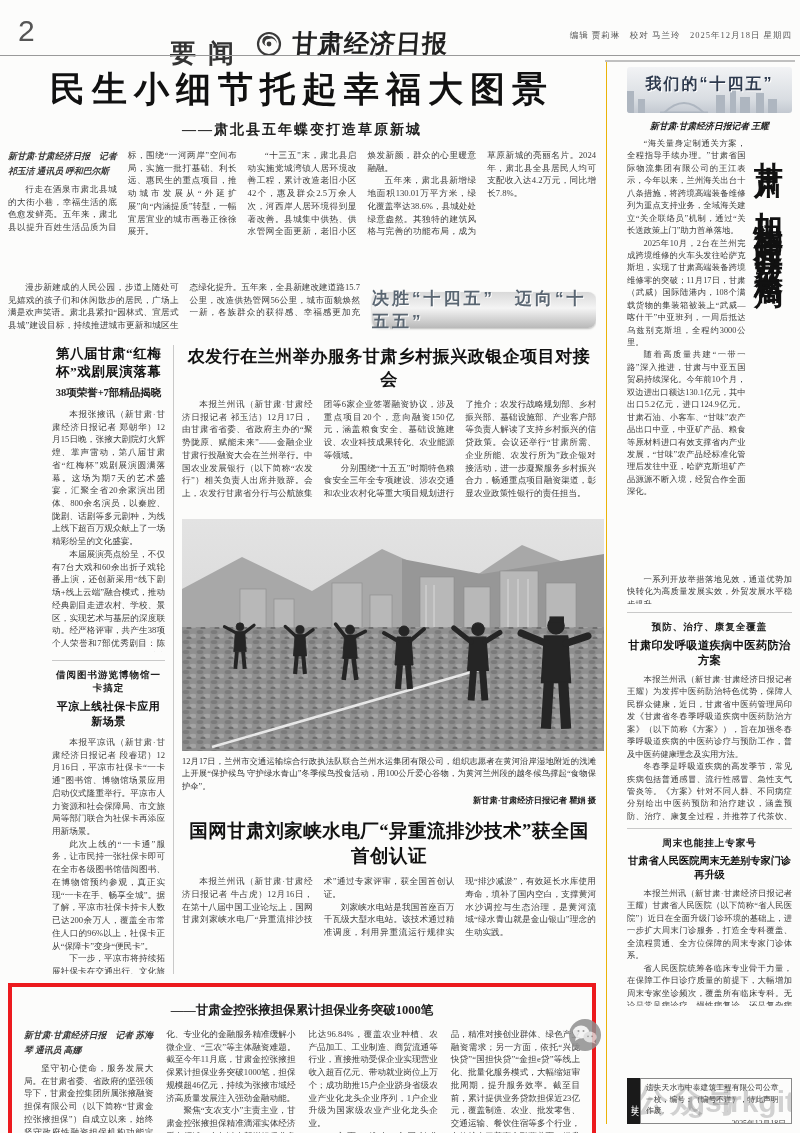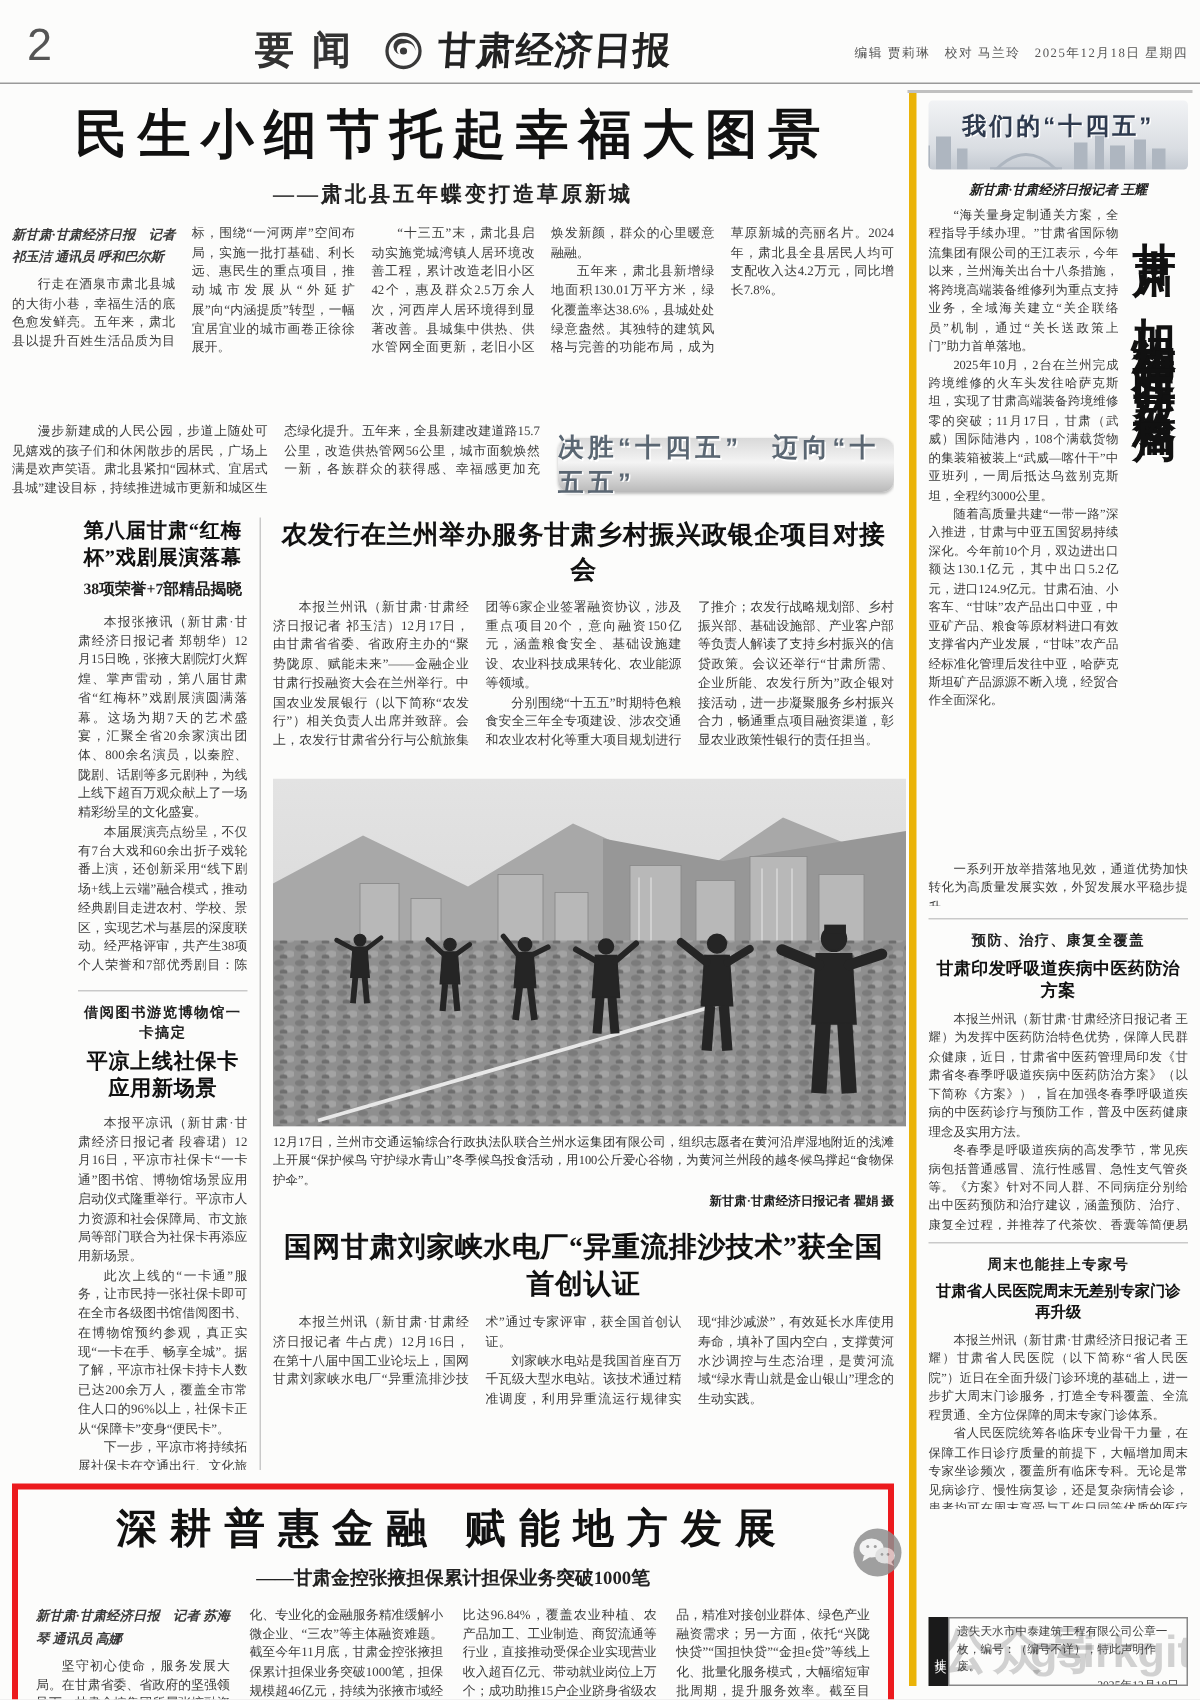--- a/index.html
+++ b/index.html
@@ -8,33 +8,33 @@
     position:relative; width:800px; height:1133px; margin:0 auto;
     background:#fcfcfb; color:#3a3a3a; overflow:hidden;
     font-family:"Liberation Serif", serif;
   }
   
   .masthead { position:absolute; left:0; top:0; width:100%; height:56px; }
   .pageno { position:absolute; left:18px; top:14px; font-size:30px; color:#555;
             font-family:"Liberation Sans", sans-serif; }
   .mast-center { position:absolute; left:170px; top:16px; display:flex; align-items:center; gap:10px; }
   .section-title { font-size:26px; font-weight:bold; letter-spacing:12px; color:#333;
-                   font-family:"Liberation Sans", sans-serif; }
+                   font-family:"Liberation Sans", sans-serif;margin-top:20px; }
   .logo-wrap { display:flex; align-items:center; }
   .paper-name { font-size:25px; font-weight:bold; color:#222; transform:skewX(-4deg);
                 font-family:"DejaVu Serif", serif; letter-spacing:1px; }
   .mast-meta { position:absolute; right:8px; top:30px; font-size:8.5px; color:#555; letter-spacing:1px; }
   .mast-rule { position:absolute; left:0; top:55px; width:100%; border-top:1.5px solid #9a9a9a; }
   .mast-rule2 { position:absolute; right:5px; top:60px; width:190px; border-top:2px solid #c0c0c0; }
 
   
   .content { position:absolute; left:8px; top:62px; width:784px; }
   .main-left { position:absolute; left:0; top:0; width:588px; }
   .rightcol  { position:absolute; left:598px; top:0; width:186px; height:1062px;
-               border-left:5px solid #eab308; padding-left:8px; display:flex; flex-direction:column; }
+               border-left:1px solid #eab308; padding-left:20px; display:flex; flex-direction:column; }
 
   
   .main-headline { text-align:center; font-size:35px; font-weight:bold; color:#111;
                    letter-spacing:7px; font-family:"Liberation Sans", sans-serif; padding-top:4px; }
   .main-sub { text-align:center; font-size:14px; font-weight:bold; color:#222; letter-spacing:2px;
               margin-top:8px; margin-bottom:10px; }
   .bodytext p { text-indent:2em; text-align:justify; }
   .bodytext { font-size:8.6px; line-height:1.48; color:#3c3c3c; }
   .cols5 { column-count:5; column-gap:11px; height:128px; overflow:hidden; }
   .byline-block { text-indent:0 !important; text-align:right; font-weight:bold;
@@ -50,21 +50,21 @@
   
   .lower { display:flex; margin-top:6px;margin-left:44px; }
   .leftcol { width:166px; border-right:1px solid #c9c9c9; padding-right:8px; }
   .centercol { width:422px; padding-left:8px; }
 
   .lc-head { text-align:center; font-size:13.5px; font-weight:bold; color:#111; letter-spacing:.5px; }
   .lc-subhead { text-align:center; font-size:10.5px; font-weight:bold; color:#222; margin-top:5px; }
   .lc-body { margin-top:8px; height:244px; overflow:hidden; }
   .col-rule { border:none; border-top:1px solid #c9c9c9; margin:8px 0; }
   .kicker { text-align:center; font-size:9.5px; font-weight:bold; color:#222; letter-spacing:1px; }
-  .lc-head2 { text-align:center; font-size:14px; font-weight:bold; color:#111; margin-top:4px;
+  .lc-head2 { text-align:center; font-size:11px; font-weight:bold; color:#111; margin-top:4px;
               font-family:"Liberation Sans", sans-serif; letter-spacing:.5px;}
   .lc-body2 { margin-top:7px; height:238px; overflow:hidden; }
 
   .cc-head { text-align:center; font-size:17px; font-weight:bold; color:#111; letter-spacing:.5px; }
   .cols3 { column-count:3; column-gap:11px; height:112px; overflow:hidden; margin-top:7px; }
   .cols3b { column-count:3; column-gap:11px; height:84px; overflow:hidden; margin-top:7px; }
   .cc-head2 { text-align:center; font-size:18.5px; font-weight:bold; color:#111; margin-top:12px; }
 
   figure.photo { margin-top:9px; }
   .photo svg { display:block; }
@@ -280,21 +280,20 @@
           <article>
             <h2 class="cc-head cc-head2">国网甘肃刘家峡水电厂“异重流排沙技术”获全国首创认证</h2>
             <div class="bodytext cols3b">
               <span><p>本报兰州讯（新甘肃·甘肃经济日报记者 牛占虎）12月16日，在第十八届中国工业论坛上，国网甘肃刘家峡水电厂“异重流排沙技术”通过专家评审，获全国首创认证。</p><p>刘家峡水电站是我国首座百万千瓦级大型水电站。该技术通过精准调度，利用异重流运行规律实现“排沙减淤”，有效延长水库使用寿命，填补了国内空白，支撑黄河水沙调控与生态治理，是黄河流域“绿水青山就是金山银山”理念的生动实践。</p></span>
             </div>
           </article>
         </section>
       </div>
 
       <article class="featured">
-        <h2 class="ft-head">深耕普惠金融  赋能地方发展</h2>
         <div class="ft-sub">——甘肃金控张掖担保累计担保业务突破1000笔</div>
         <div class="bodytext cols4">
           <p class="byline-block">新甘肃·甘肃经济日报　记者 苏海琴 通讯员 高娜</p>
           <span><p>坚守初心使命，服务发展大局。在甘肃省委、省政府的坚强领导下，甘肃金控集团所属张掖融资担保有限公司（以下简称“甘肃金控张掖担保”）自成立以来，始终坚守政府性融资担保机构功能定位，深耕普惠金融领域，以多元化、专业化的金融服务精准缓解小微企业、“三农”等主体融资难题。截至今年11月底，甘肃金控张掖担保累计担保业务突破1000笔，担保规模超46亿元，持续为张掖市域经济高质量发展注入强劲金融动能。</p><p>聚焦“支农支小”主责主业，甘肃金控张掖担保精准滴灌实体经济重点领域。今年以来新增担保业务规模8.56亿元，其中“支农支小”占比达96.84%，覆盖农业种植、农产品加工、工业制造、商贸流通等行业，直接推动受保企业实现营业收入超百亿元、带动就业岗位上万个；成功助推15户企业跻身省级农业产业化龙头企业序列，1户企业升级为国家级农业产业化龙头企业。</p><p>一方面，推出“金困创业贷”“金担助产贷”等专项担保产品，精准对接创业群体、绿色产业融资需求；另一方面，依托“兴陇快贷”“国担快贷”“金担e贷”等线上化、批量化服务模式，大幅缩短审批周期，提升服务效率。截至目前，累计提供业务贷款担保近23亿元，覆盖制造、农业、批发零售、交通运输、餐饮住宿等多个行业，有效扩大了普惠金融覆盖面，提升了融资可得性。</p></span>
         </div>
       </article>
     </div>
 
     <aside class="rightcol">
       <div class="r-banner">

